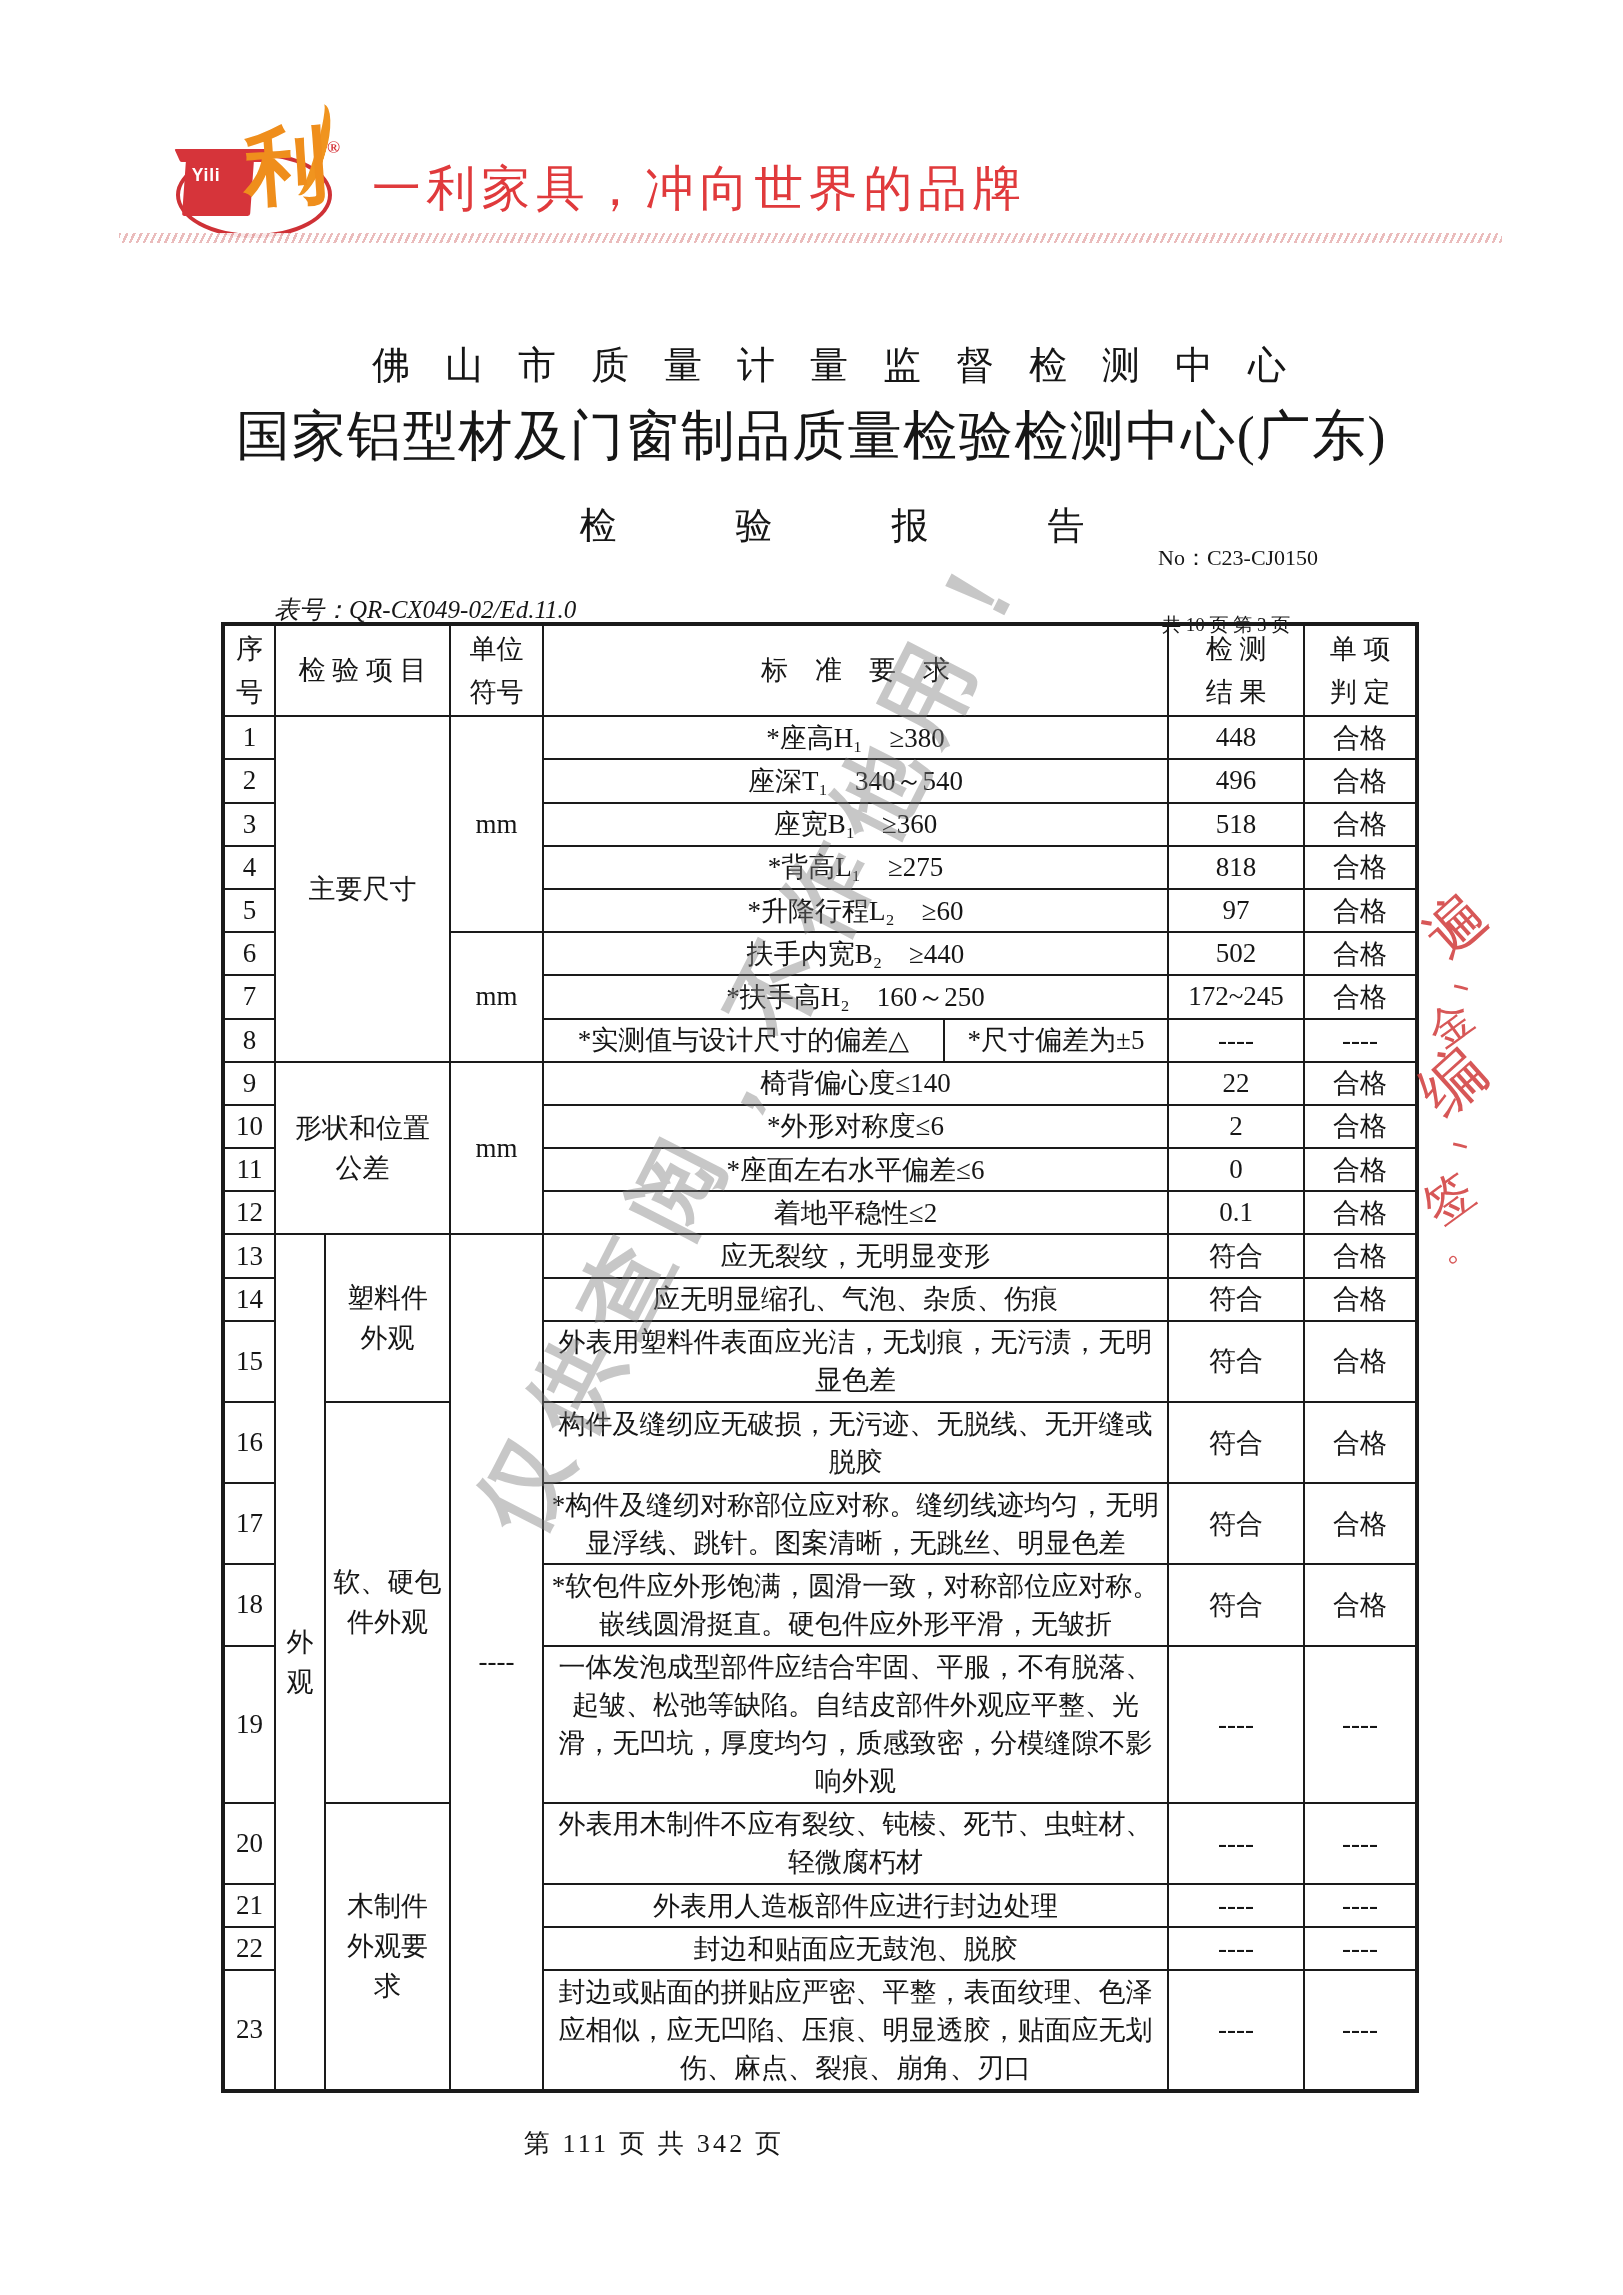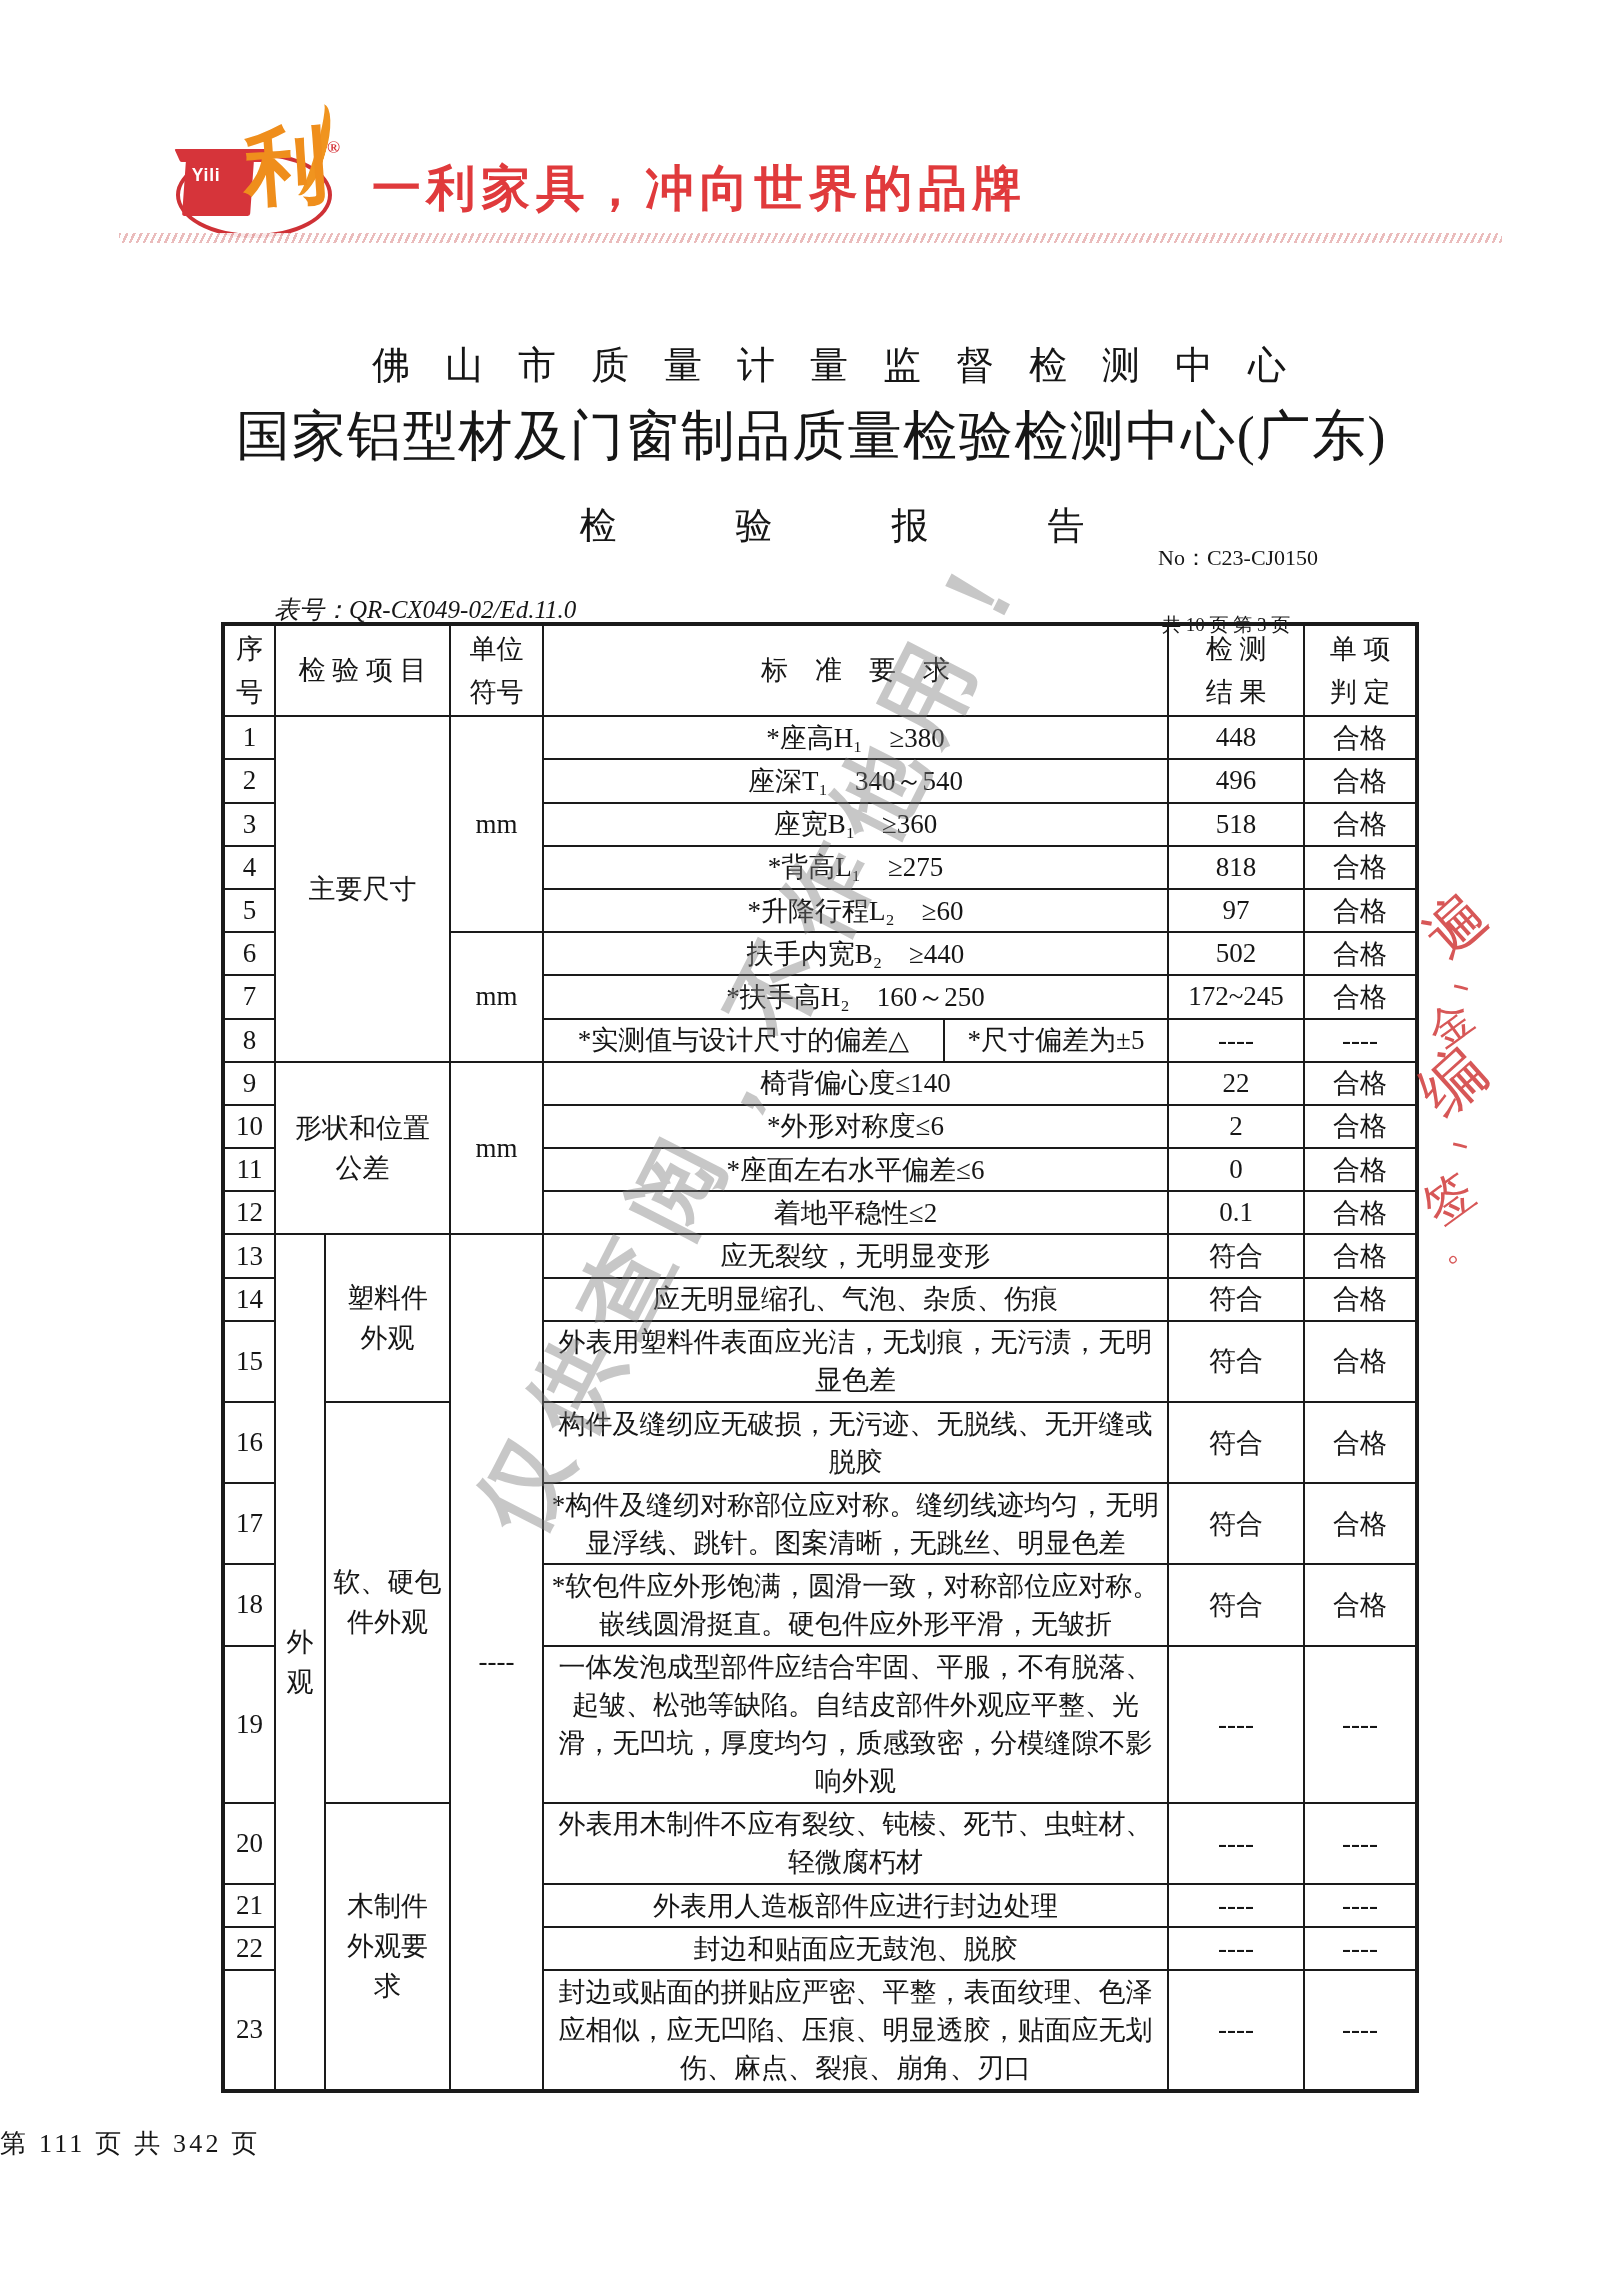--- a/index.html
+++ b/index.html
@@ -43,21 +43,21 @@
     transform:rotate(16deg);
   }
   #logo .reg{
     position:absolute;left:156px;top:17.5px;
     font-size:17.5px;color:#d6343a;font-weight:700;
   }
 
   
   #slogan{
     position:absolute;left:372px;top:156px;
-    font-size:49px;font-weight:700;color:#e03a3c;letter-spacing:5.6px;
+    font-size:49px;font-weight:400;color:#e03a3c;letter-spacing:5.6px;
     white-space:nowrap;
   }
   #stripe{
     position:absolute;left:119px;top:233px;width:1383px;height:10.3px;
     background:repeating-linear-gradient(115deg,#e8b4b4 0 2.4px,#ffffff 2.4px 6.4px);
     opacity:.9;
   }
 
   
   .center-line{position:absolute;left:0;width:1623px;text-align:center;white-space:nowrap;}
@@ -110,21 +110,21 @@
   .sf2{left:1449px;top:973px;font-size:33px;transform:rotate(-40deg);}
   .sf3{left:1429px;top:1003px;font-size:44px;transform:rotate(-36deg);}
   .sf4{left:1421px;top:1050px;font-size:64px;transform:rotate(-42deg);}
   .sf5{left:1448px;top:1131px;font-size:33px;transform:rotate(-40deg);}
   .sf6{left:1424px;top:1174px;font-size:49px;transform:rotate(-36deg);}
   .sf7{left:1437px;top:1227px;font-size:35px;transform:rotate(-36deg);}
 
   
   #footer{
     position:absolute;left:0;top:2126px;width:1308px;
-    font-size:26px;letter-spacing:3.2px;
+    text-align:center;font-size:26px;letter-spacing:3.2px;
   }
 </style>
 </head>
 <body>
 
 <div id="page">
 
   <div id="logo">
     <div class="ring"></div>
     <div class="flame"></div>

